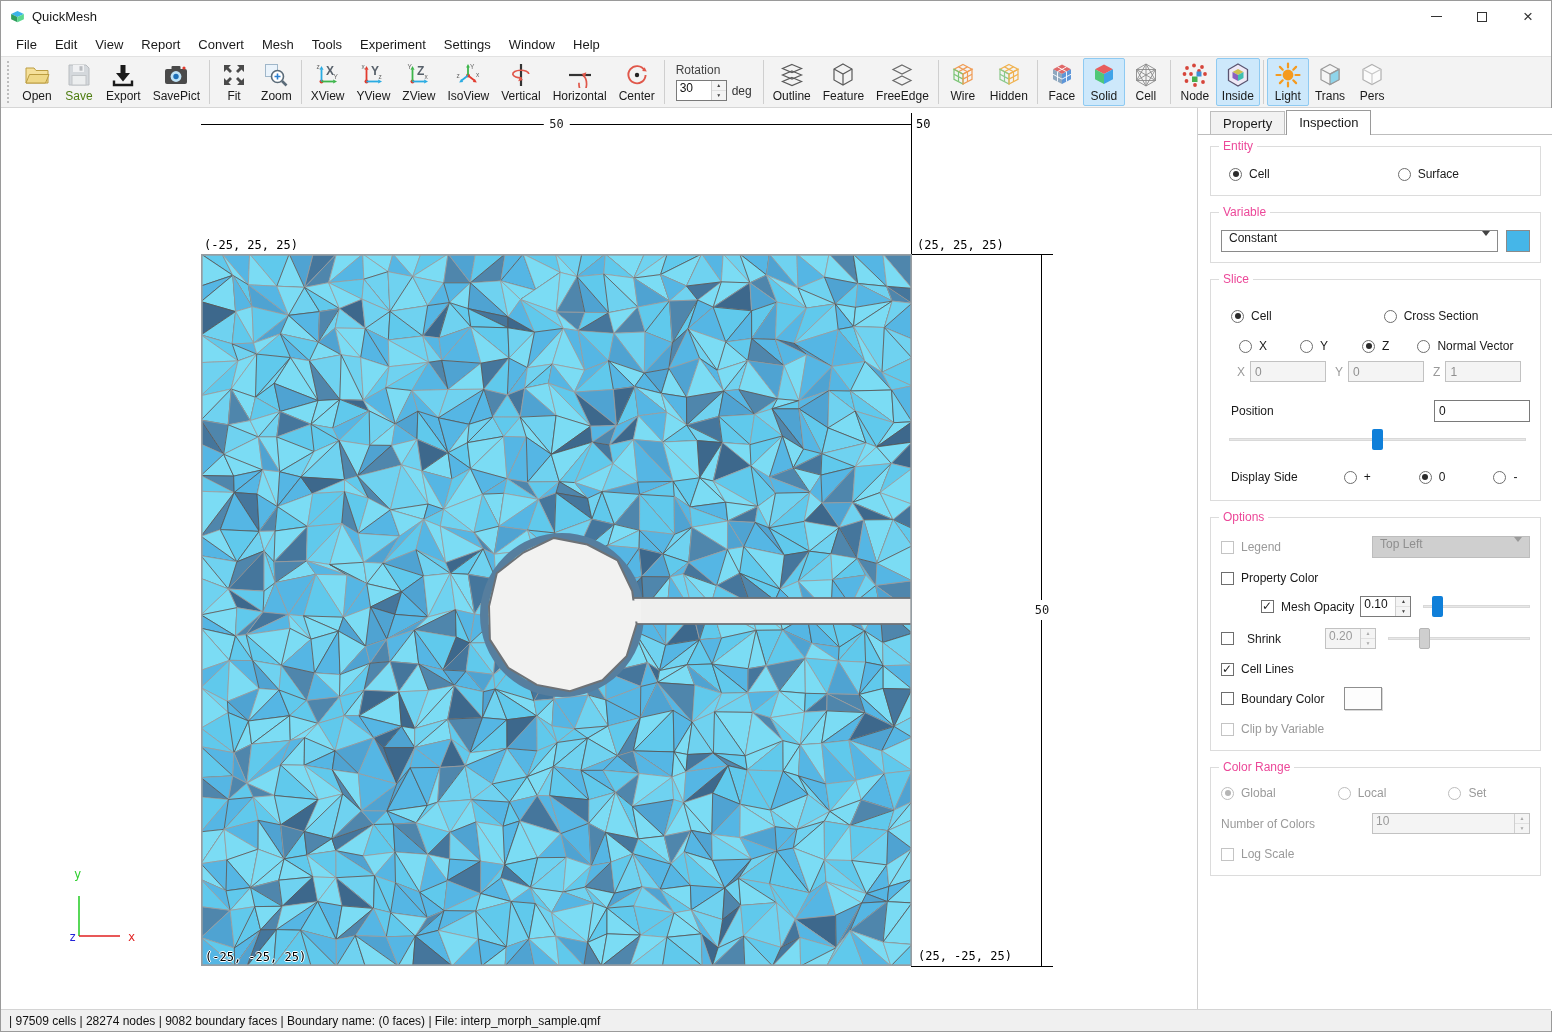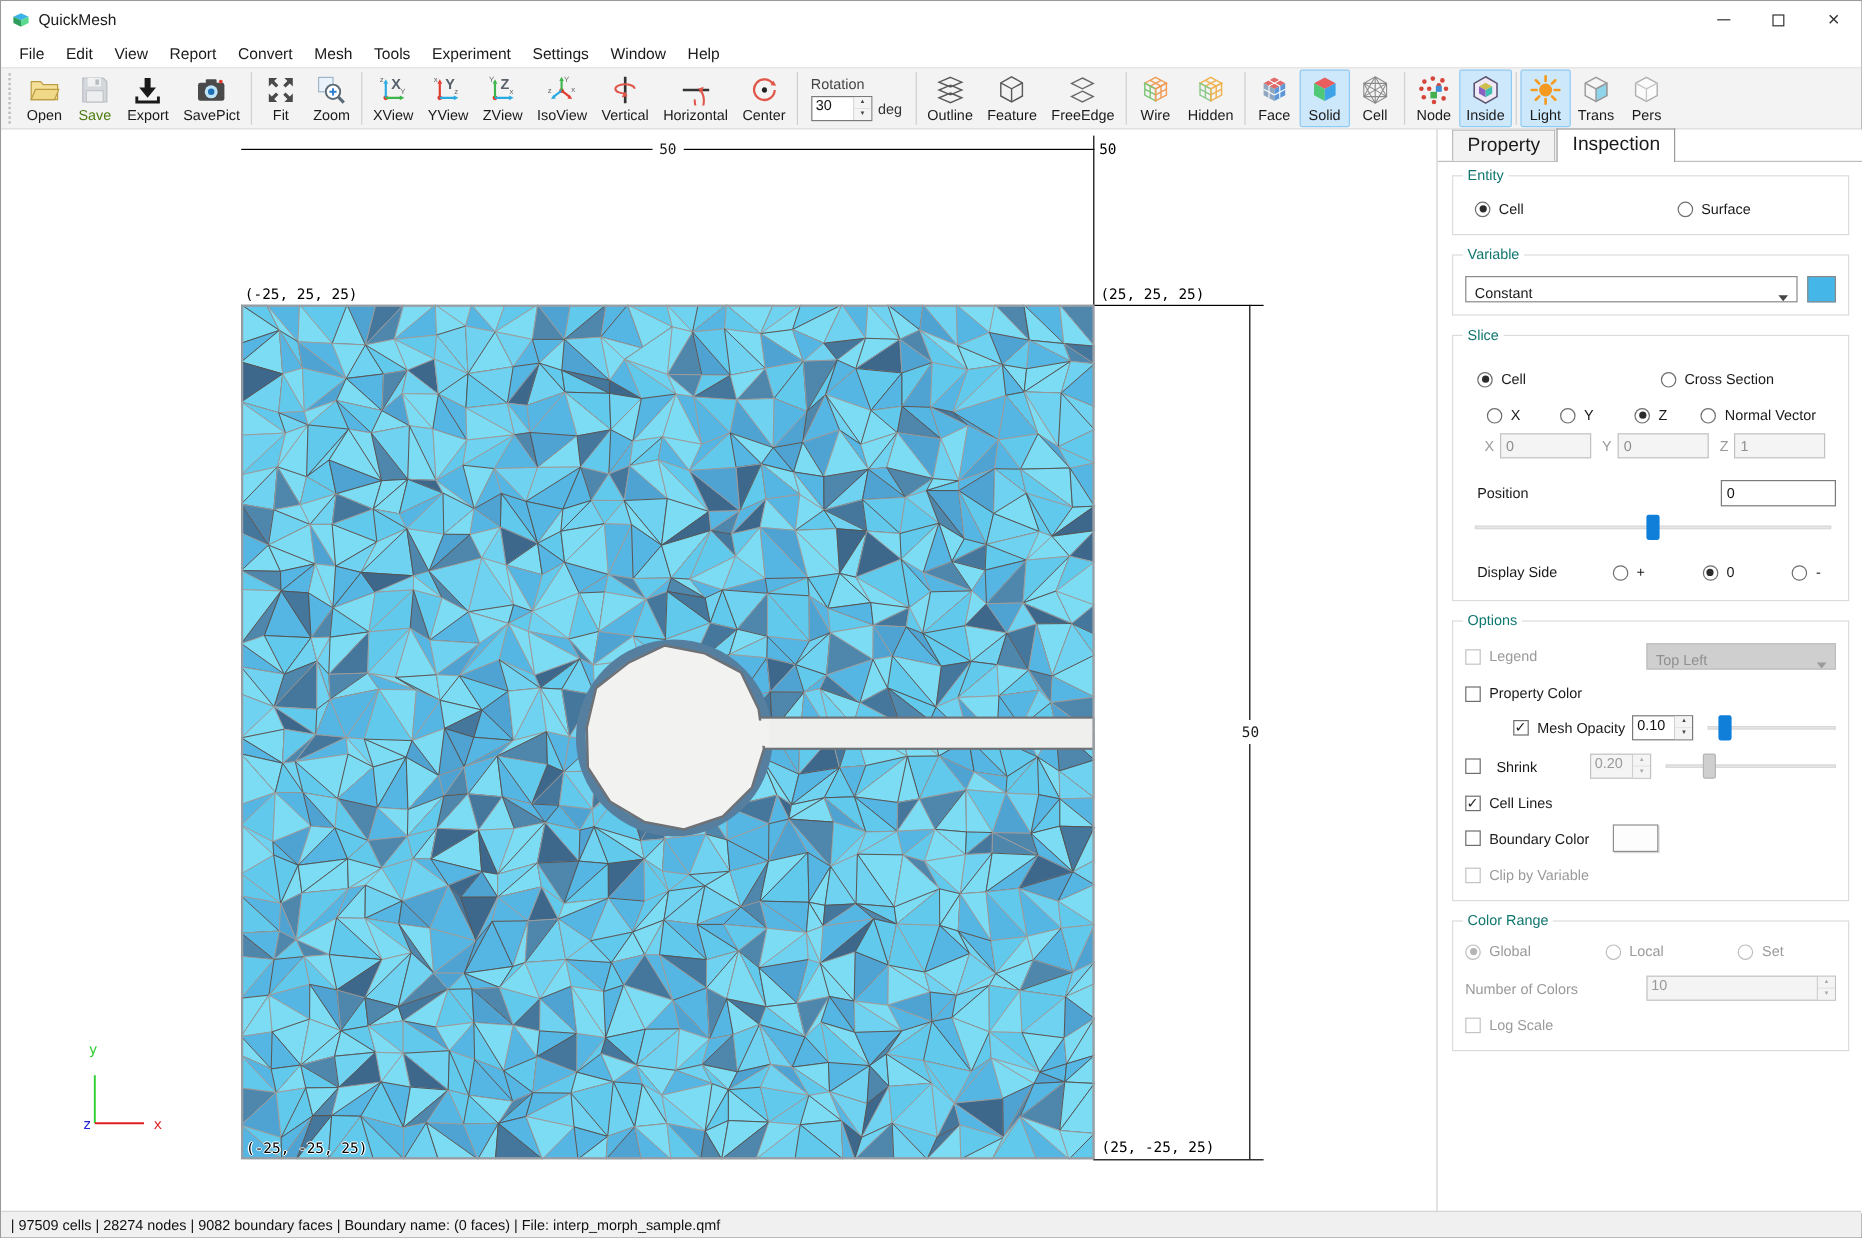--- a/index.html
+++ b/index.html
@@ -57,39 +57,39 @@
   .dim-label-mid { position:absolute; left:50%; top:0; transform:translate(-50%,-55%); background:#fff; padding:0 6px; font-family:"DejaVu Sans Mono",monospace; font-size:12px; }
   .dim-label-midv { position:absolute; left:0; top:50%; transform:translate(-50%,-50%); background:#fff; padding:3px 1px; font-family:"DejaVu Sans Mono",monospace; font-size:12px; }
   .axis-triad { position:absolute; left:55px; top:752px; }
 
   
   .statusbar { position:absolute; left:0; bottom:0; right:0; height:22px; background:#f0f0f0; border-top:1px solid #d4d4d4; display:flex; align-items:center; padding-left:8px; font-size:12px; color:#111; }
 
   
   .panel { position:absolute; left:1196px; top:107px; width:356px; height:903px; background:#fff; border-left:1px solid #d0d0d0; }
   .tabbar { display:flex; align-items:flex-end; height:27px; padding-left:12px; border-bottom:1px solid #bdbdbd; }
-  .tab { padding:4px 12px 3px; font-size:16px; margin-right:1px; border:1px solid #bdbdbd; border-bottom:none; background:#f2f2f2; }
+  .tab { padding:4px 12px 3px; font-size:13px; margin-right:1px; border:1px solid #bdbdbd; border-bottom:none; background:#f2f2f2; }
   .tab.active { background:#fff; border-color:#9a9a9a; margin-bottom:-1px; padding-bottom:5px; }
 
   .grp { position:relative; border:1px solid #dcdcdc; margin:11px 12px 16px 12px; padding:14px 10px 10px; }
-  .grp-label { position:absolute; top:-8px; left:8px; background:#fff; padding:0 4px; font-size:12px; color:#0f766e; }
+  .grp-label { position:absolute; top:-8px; left:8px; background:#fff; padding:0 4px; font-size:12px; color:#ec4899; }
   .row { display:flex; align-items:center; }
   .gray { color:#9a9a9a; }
 
   .rb { display:inline-block; width:13px; height:13px; border:1px solid #6e6e6e; border-radius:50%; background:#fff; position:relative; flex:none; }
   .rb.checked::after { content:''; position:absolute; inset:2.5px; border-radius:50%; background:#2b2b2b; }
   .rb.disabled { border-color:#bdbdbd; }
   .rb.disabled.checked::after { background:#b5b5b5; }
   .rlab { margin-left:7px; }
 
   .cb { display:inline-block; width:13px; height:13px; border:1px solid #6e6e6e; background:#fff; position:relative; flex:none; }
   .cb.checked::after { content:'✓'; position:absolute; left:0px; top:-2px; font-size:12px; color:#222; }
   .cb.disabled { border-color:#c4c4c4; }
 
-  .combo { display:flex; align-items:flex-end; justify-content:space-between; border:1px solid #8a8a8a; background:#fff; height:22px; padding:0 7px; font-size:12px; }
+  .combo { display:flex; align-items:flex-start; justify-content:space-between; border:1px solid #8a8a8a; background:#fff; height:22px; padding:0 7px; font-size:12px; }
   .combo .caret { width:0; height:0; border-left:4px solid transparent; border-right:4px solid transparent; border-top:5px solid #444; }
   .combo.gray-fill { background:#d6d6d6; border-color:#8f8f8f; }
   .combo.disabled { background:#cfcfcf; border-color:#bdbdbd; color:#8f8f8f; }
   .combo.disabled .caret { border-top-color:#9a9a9a; }
 
   .field { border:1px solid #c2c2c2; background:#f4f4f4; color:#8f8f8f; height:21px; font-size:12px; padding:0 4px; font-family:inherit; }
   .field.enabled { border-color:#7a7a7a; background:#fff; color:#111; }
 
   .swatch { width:24px; height:22px; border:1px solid #8a8a8a; flex:none; }
   .color-btn { width:38px; height:23px; background:#fdfdfd; border:1px solid #8f8f8f; box-shadow:1px 1px 0 #d8d8d8; }

